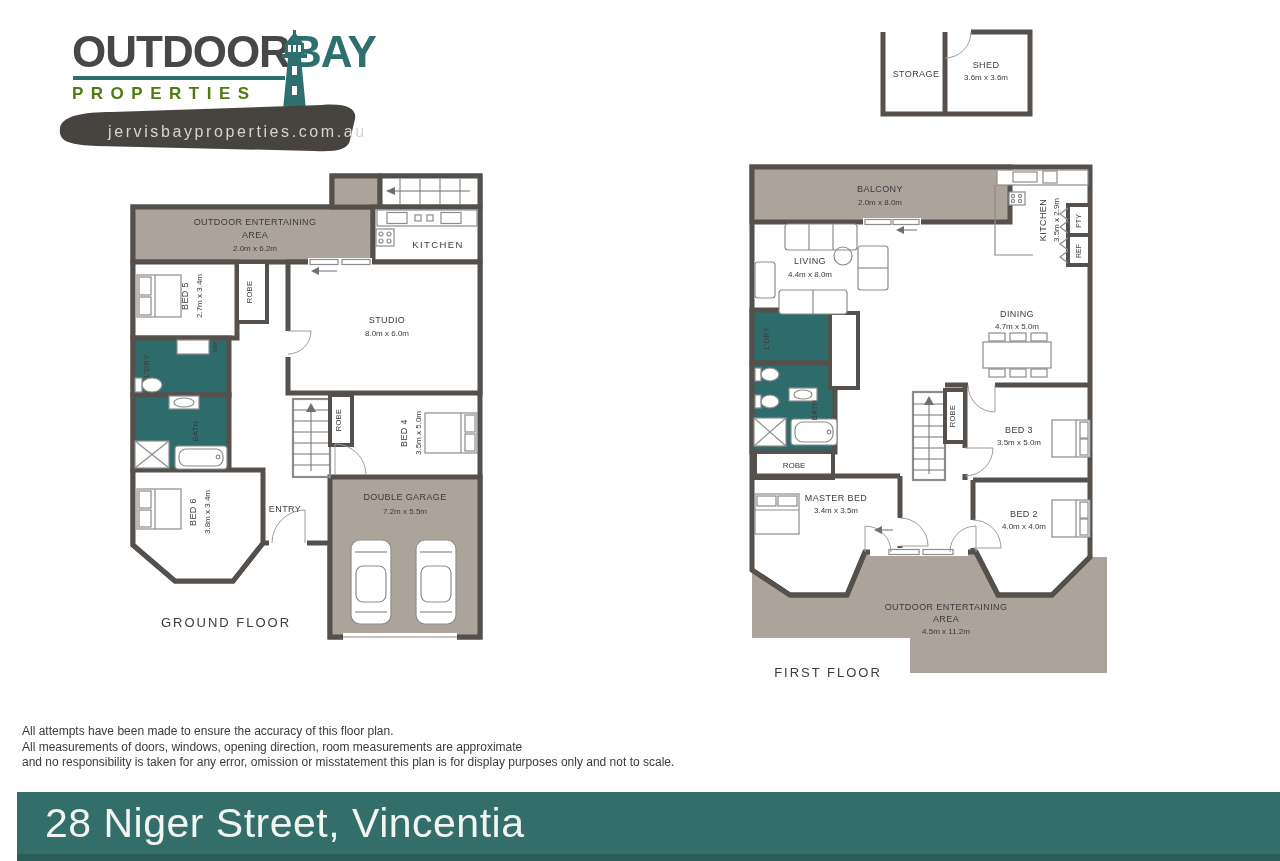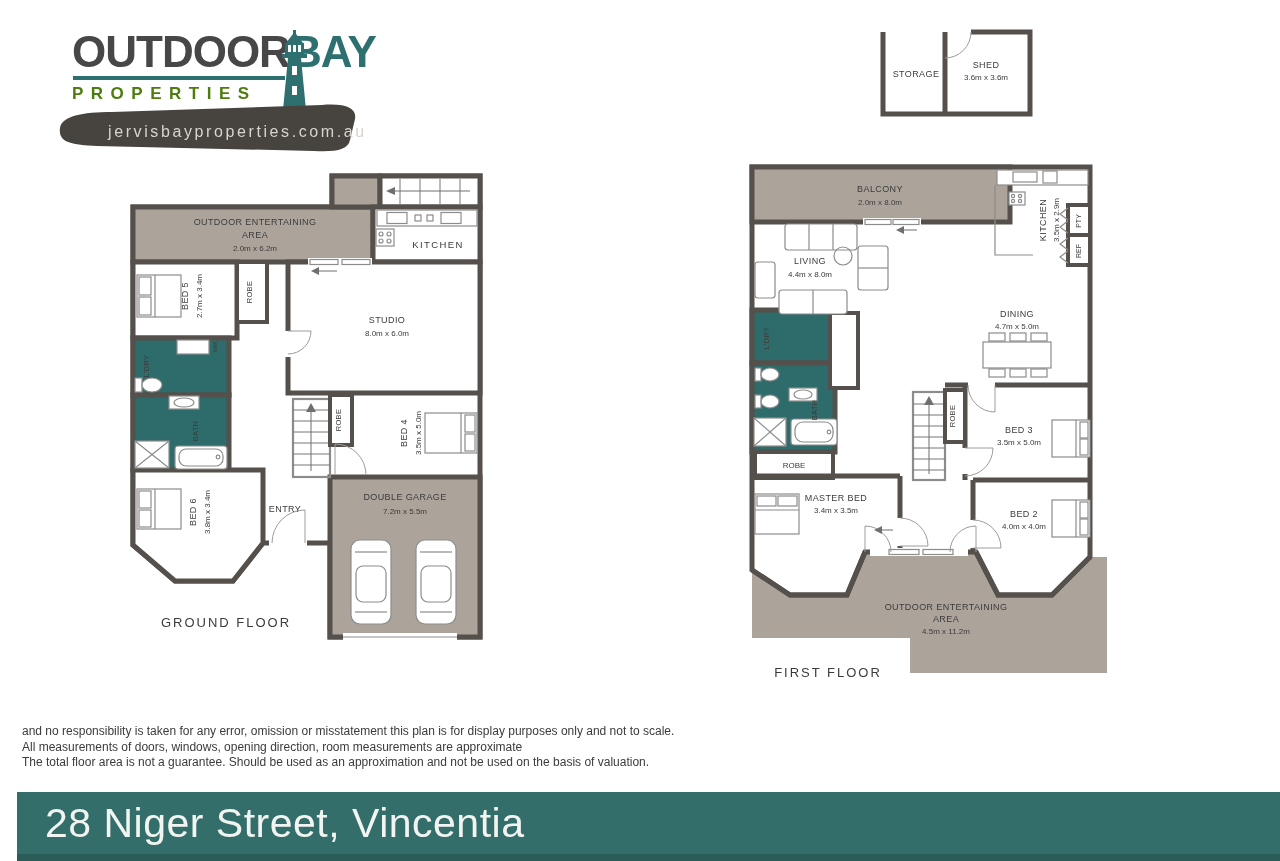--- a/index.html
+++ b/index.html
@@ -425,22 +425,22 @@
     <text x="276" y="287" class="rs mid">3.5m x 5.0m</text>
     <text x="281" y="359" class="rl mid">BED 2</text>
     <text x="281" y="371" class="rs mid">4.0m x 4.0m</text>
     <text x="203" y="452" class="rl mid">OUTDOOR ENTERTAINING</text>
     <text x="203" y="464" class="rl mid">AREA</text>
     <text x="203" y="476" class="rs mid">4.5m x 11.2m</text>
     <text x="85" y="519" class="ft mid">FIRST FLOOR</text>
   </svg>
 
   <div class="disclaimer">
+    <div>All attempts have been made to ensure the accuracy of this floor plan.</div>
+    <div>All measurements of doors, windows, opening direction, room measurements are approximate</div>
     <div>and no responsibility is taken for any error, omission or misstatement this plan is for display purposes only and not to scale.</div>
-    <div>All measurements of doors, windows, opening direction, room measurements are approximate</div>
-    <div>The total floor area is not a guarantee. Should be used as an approximation and not be used on the basis of valuation.</div>
   </div>
 
   <div class="footer">
     <span class="addr">28 Niger Street, Vincentia</span>
   </div>
 
 </div>
 
 </body></html>

